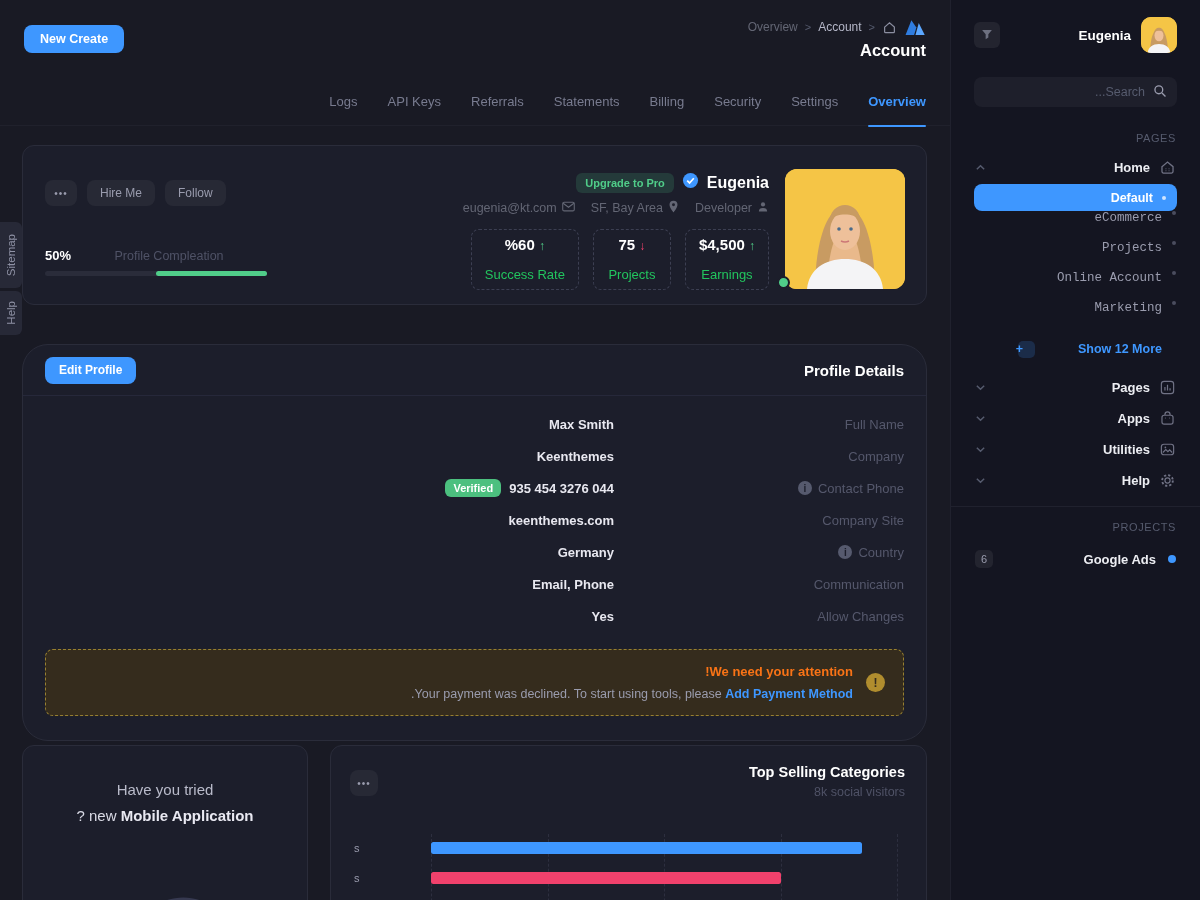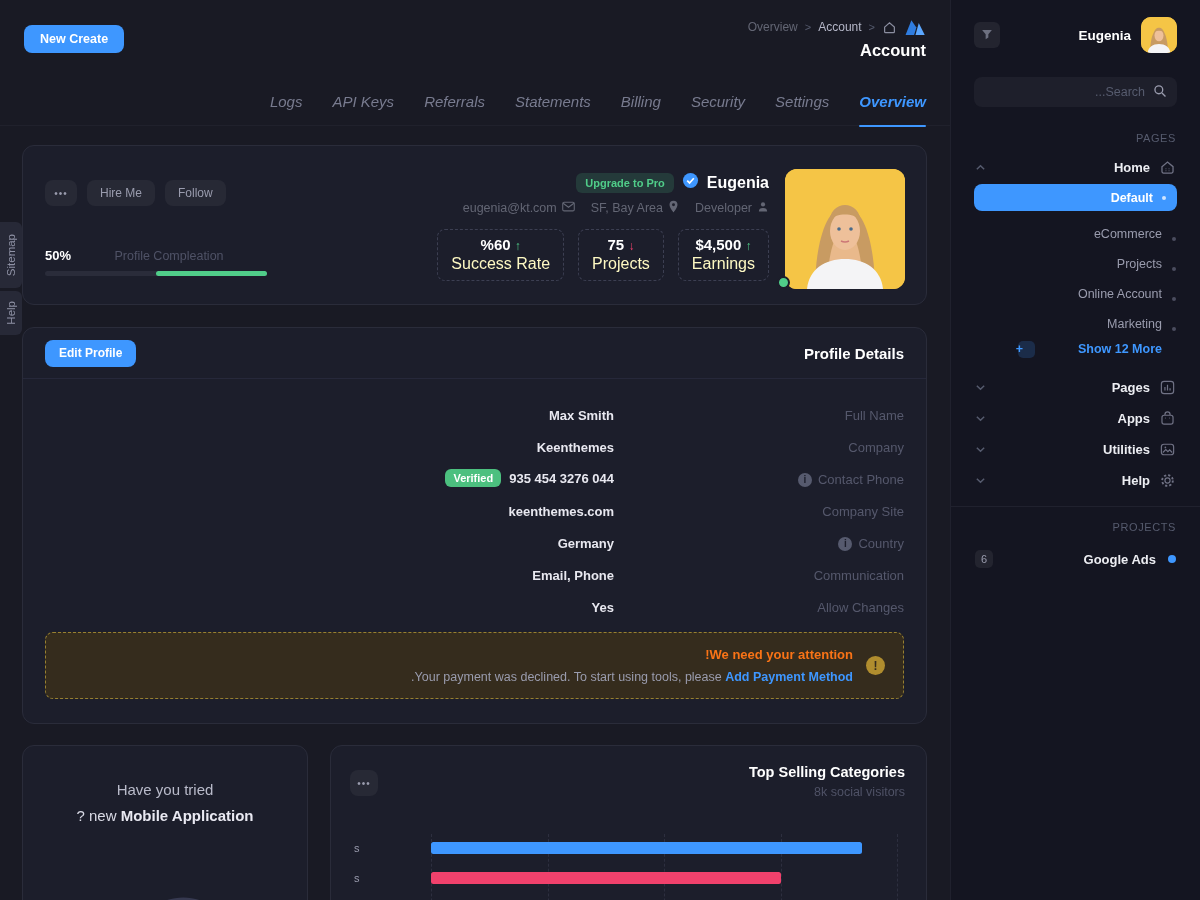--- a/index.html
+++ b/index.html
@@ -14,61 +14,61 @@
   .create-btn { position:absolute; left:24px; top:25px; height:28px; padding:0 16px; }
   .crumbs { position:absolute; right:24px; top:18px; display:flex; align-items:center; gap:7px; font-size:12px; color:#636674; }
   .crumbs .crumb-acct { color:#b5b7c8; }
   .crumbs .sep { color:#565b6e; font-size:11px; }
   .crumbs svg { display:block; }
   .page-title { position:absolute; right:24px; top:41px; font-size:16.5px; font-weight:700; color:#fff; }
 
   
   .tabbar { position:absolute; left:0; right:0; top:78px; height:48px; border-bottom:1px solid #20212c;
             display:flex; justify-content:flex-end; align-items:center; gap:30px; padding-right:24px; }
-  .tab { font-size:15px; color:#787b8f; height:48px; display:flex; align-items:center; cursor:pointer; position:relative;font-style:italic; }
+  .tab { font-size:13px; color:#787b8f; height:48px; display:flex; align-items:center; cursor:pointer; position:relative; }
   .tab.active { color:#3e97ff; font-weight:600; }
   .tab.active::after { content:""; position:absolute; left:0; right:0; bottom:-1px; height:2px; background:#3e97ff; border-radius:2px; }
 
   
   .card { position:absolute; background:#1c1e2b; border:1px solid #2a2c3a; border-radius:12px; overflow:hidden; }
   .card-profile { left:22px; top:145px; width:905px; height:160px; }
-  .card-details { left:22px; top:327px; width:905px; height:397px; }
+  .card-details { left:22px; top:344px; width:905px; height:397px;border-radius:26px; }
   .card-mobile  { left:22px; top:745px; width:286px; height:200px; }
   .card-chart   { left:330px; top:745px; width:597px; height:200px; }
 
   
   .ghost-btn { background:#272935; color:#9a9cae; border:none; border-radius:8px; height:26px; font-size:12px; font-family:inherit; cursor:pointer; padding:0 13px; }
   .actions { position:absolute; left:22px; top:34px; display:flex; gap:10px; }
   .more-sq { width:32px; letter-spacing:1px; font-size:10px; padding:0; }
   .profile-info { position:absolute; right:157px; top:26px; display:flex; flex-direction:column; align-items:flex-end; }
   .name-row { display:flex; align-items:center; gap:8px; }
   .pro-badge { background:rgba(80,205,137,.16); color:#50cd89; font-size:11px; font-weight:700; border-radius:6px; padding:4px 9px; cursor:pointer; }
   .p-name { font-size:16px; font-weight:700; color:#fff; }
   .meta-row { display:flex; gap:16px; margin-top:7px; font-size:12.5px; color:#636674; }
   .meta-item { display:flex; align-items:center; gap:5px; cursor:pointer; }
   .stats-row { display:flex; gap:14px; margin-top:13px; }
   .stat-box { border:1px dashed #3c3f52; border-radius:8px; padding:6px 13px 7px; min-width:78px; text-align:center; }
   .stat-val { font-size:15px; font-weight:700; color:#fff; }
   .up { color:#50cd89; font-size:12px; } .down { color:#f1416c; font-size:12px; }
-  .stat-lbl { font-size:16px; color:#fef9c3; margin-top:2px; }
+  .stat-lbl { font-size:13px; color:#22c55e; margin-top:14px; }
   .avatar-lg { position:absolute; right:21px; top:23px; width:120px; height:120px; border-radius:12px; background:#f5c546; overflow:hidden; }
   .status-dot { position:absolute; right:136px; top:130px; width:13px; height:13px; border-radius:50%; background:#50cd89; border:2.5px solid #1c1e2b; }
   .progress-wrap { position:absolute; left:22px; bottom:28px; width:222px; }
   .progress-top { display:flex; align-items:center; }
   .pct { font-size:13px; font-weight:700; color:#fff; }
   .plabel { flex:1; text-align:center; font-size:12.5px; color:#4f5266; }
   .ptrack { margin-top:8px; height:5px; border-radius:3px; background:#2a2c3a; position:relative; }
   .pfill { position:absolute; right:0; top:0; bottom:0; background:#50cd89; border-radius:3px; }
 
   
   .dheader { height:51px; border-bottom:1px solid #26283a; display:flex; align-items:center; justify-content:space-between; padding:0 22px; }
   .edit-btn { height:27px; padding:0 14px; font-size:12px; }
   .dtitle { font-size:15px; font-weight:700; color:#fff; }
   .drows { padding:12px 22px 0; }
-  .drow { height:32px; display:flex; align-items:flex-end; }
+  .drow { height:32px; display:flex; align-items:center; }
   .dval { width:569px; text-align:right; font-size:13px; font-weight:600; color:#e8e8f0; display:flex; justify-content:flex-end; align-items:center; gap:8px; }
   .dlbl { flex:1; text-align:right; font-size:13px; color:#55586c; display:flex; justify-content:flex-end; align-items:center; gap:6px; }
   .vbadge { background:#4cc07f; color:#fff; font-size:11px; font-weight:700; border-radius:6px; padding:3px 8px; }
   .info-ic { width:14px; height:14px; border-radius:50%; background:#565a6e; color:#1c1e2b; font-size:10px; font-weight:700; display:inline-flex; align-items:center; justify-content:center; font-style:normal; }
   .alert { position:absolute; left:22px; right:22px; bottom:24px; height:67px; border:1px dashed #978031; background:#352c1d; border-radius:8px;
            display:flex; align-items:center; justify-content:flex-end; padding:0 18px; gap:13px; }
   .alert-txt { text-align:right; }
   .alert-title { font-size:13px; font-weight:700; color:#f97316; }
   .alert-msg { margin-top:8px; font-size:12.5px; color:#9a9cae;text-align:right; }
   .alert-link { color:#3e97ff; font-weight:700; text-decoration:none; cursor:pointer; }
@@ -101,21 +101,21 @@
   .sb-search .mag { position:absolute; right:10px; top:7px; color:#9a9cae; }
   .sb-label { margin:25px 24px 0; text-align:right; font-size:11px; letter-spacing:.6px; color:#565b6e; }
   .sb-row { display:flex; align-items:center; padding:0 24px; height:28px; cursor:pointer; }
   .sb-home { margin-top:9px; }
   .chev { color:#565b6e; display:flex; }
   .sb-row-label { margin-left:auto; font-size:13px; font-weight:600; color:#ecedf2; }
   .sb-row-ic { margin-left:9px; color:#707285; display:flex; }
   .sb-pill { margin:3px 23px 0; height:27px; background:#3e97ff; border-radius:8px; display:flex; align-items:center; justify-content:flex-end; padding:0 11px; cursor:pointer; }
   .sb-pill span { font-size:12.5px; font-weight:600; color:#fff; }
   .sb-pill .dot { width:4px; height:4px; border-radius:50%; background:#cfe4ff; margin-left:9px; }
-  .sb-item { display:flex; align-items:flex-end; justify-content:flex-end; padding:0 24px; height:30px; cursor:pointer; }
+  .sb-item { display:flex; align-items:flex-start; justify-content:flex-end; padding:0 24px; height:30px; cursor:pointer;font-family:Liberation Mono, monospace; }
   .sb-item span { font-size:12.5px; color:#9a9cae; }
   .sb-item .dot { width:4px; height:4px; border-radius:50%; background:#4a4c5e; margin-left:10px; }
   .sb-more { display:flex; align-items:center; padding:0 24px; height:30px; margin-top:3px; cursor:pointer; }
   .plus-sq { width:17px; height:17px; border-radius:5px; background:rgba(62,151,255,.18); color:#3e97ff; font-size:13px; font-weight:700; display:flex; align-items:center; justify-content:center; }
   .sb-more span { margin-left:auto; font-size:12.5px; font-weight:600; color:#3e97ff; padding-right:14px; }
   .sb-group { display:flex; align-items:center; padding:0 24px; height:31px; cursor:pointer; }
   .sb-groups { margin-top:8px; }
   .sb-div { margin-top:10px; border-top:1px solid #20212e; }
   .sb-proj { display:flex; align-items:center; padding:0 24px; height:28px; margin-top:12px; cursor:pointer; }
   .num-badge { width:18px; height:18px; border-radius:5px; background:#23242f; color:#9a9cae; font-size:11px; display:flex; align-items:center; justify-content:center; }

